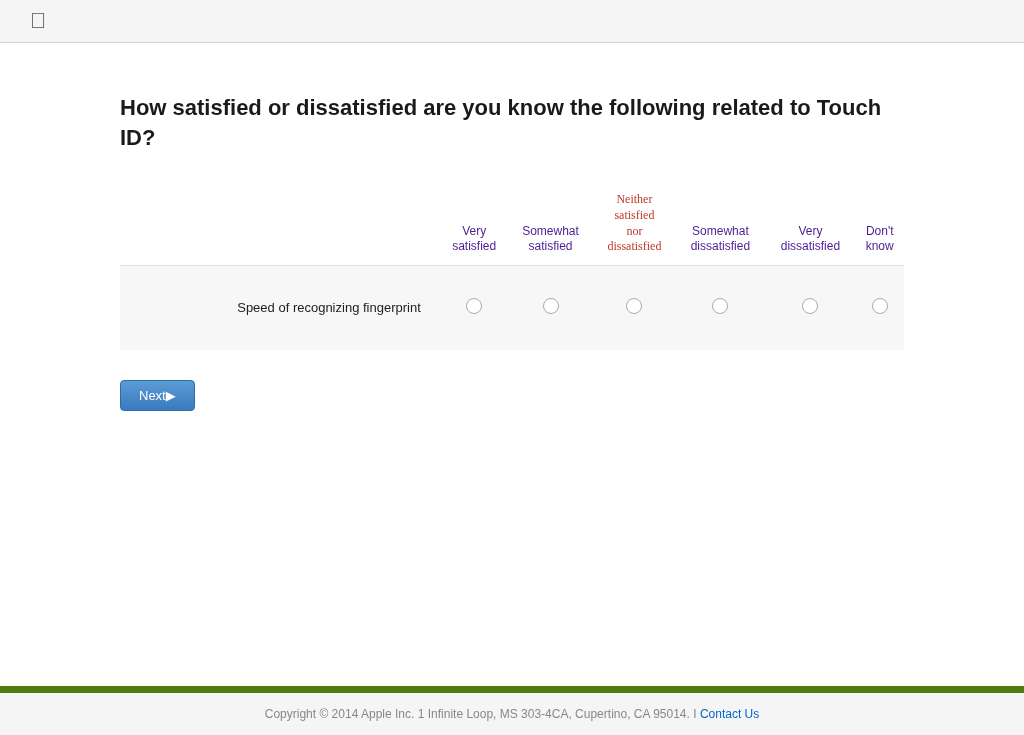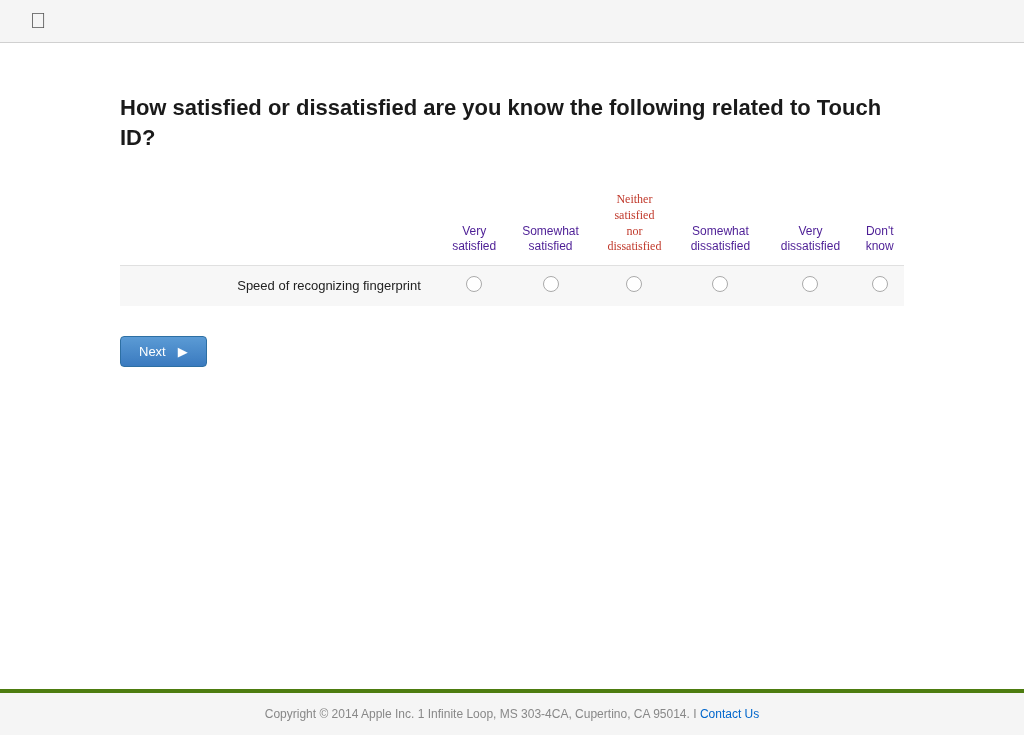--- a/index.html
+++ b/index.html
@@ -68,21 +68,21 @@
     .survey-table tbody tr {
       border-top: 1px solid #e0e0e0;
     }
     .survey-table tbody tr:nth-child(odd) {
       background: #f7f7f7;
     }
     .survey-table tbody tr:nth-child(even) {
       background: #fff;
     }
     .survey-table tbody tr td {
-      padding: 10px 8px;
+      padding: 32px 8px;
       text-align: center;
       vertical-align: middle;
     }
     .survey-table tbody tr td.row-label {
       font-size: 13px;
       color: #222;
       text-align: right;
       padding-right: 20px;
       line-height: 1.4;
     }
@@ -105,29 +105,29 @@
     .next-button {
       background: linear-gradient(to bottom, #5b9bd5 0%, #3a7abf 100%);
       border: 1px solid #2d6fa3;
       border-radius: 4px;
       color: #fff;
       font-size: 13px;
       padding: 7px 18px;
       cursor: pointer;
       display: inline-flex;
       align-items: center;
-      gap: 12px;
+      gap: 0;
     }
     .next-arrow {
       font-size: 13px;
     }
     
     .footer {
       background: #f5f5f5;
-      border-top: 4px solid #4d7c0f;
+      border-top: 7px solid #4d7c0f;
       padding: 14px 30px;
       text-align: center;
       font-size: 12px;
       color: #888;
     }
     .footer a {
       color: #0066cc;
       text-decoration: none;
     }
   </style>

